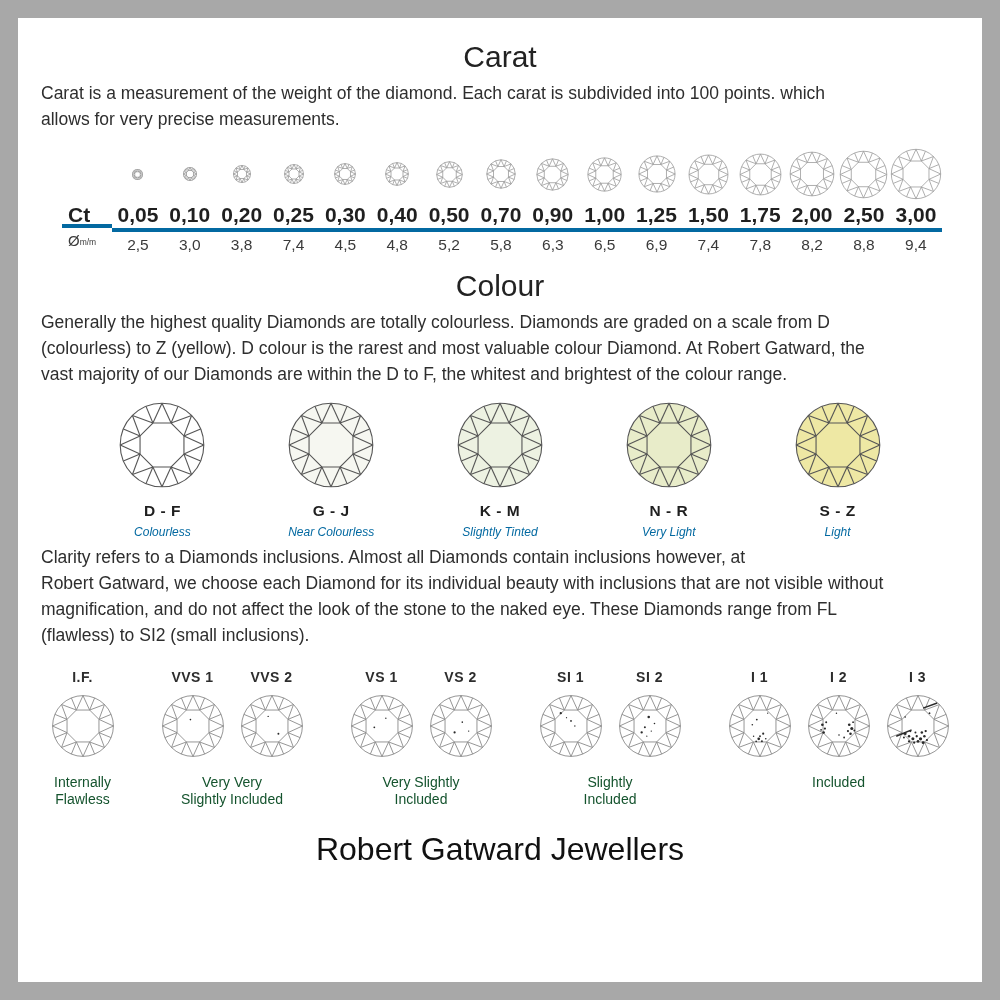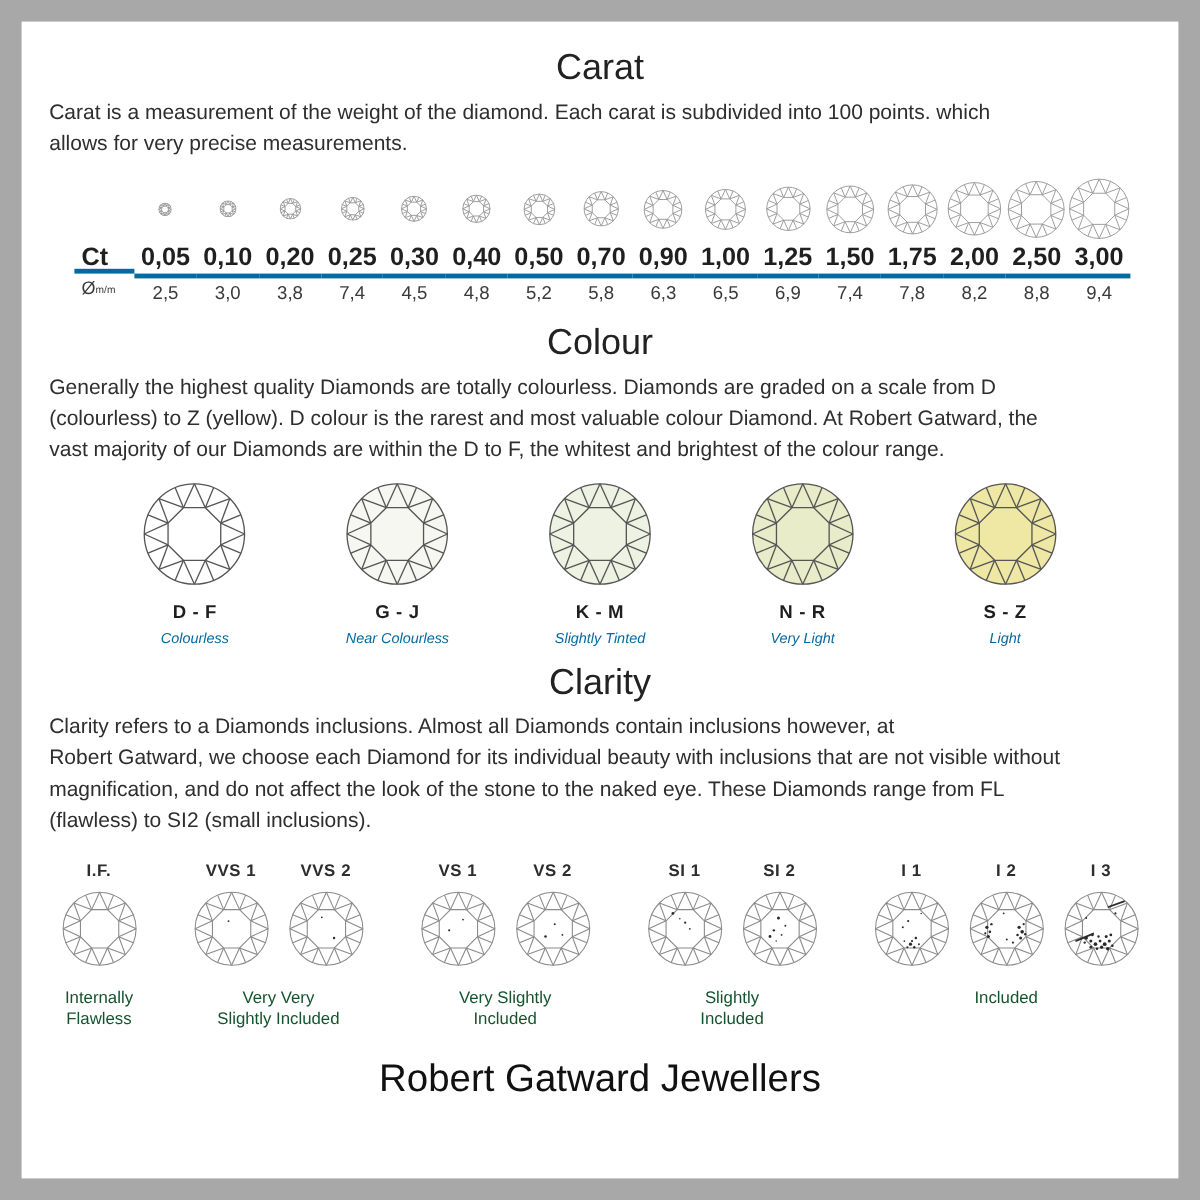--- a/index.html
+++ b/index.html
@@ -823,21 +823,20 @@
               <line x1="83.587572106361" y1="16.412427893638984" x2="60.33245267385743" y2="25.055252622195262" stroke="#555555" stroke-width="1.2500000000000002"></line>
               <line x1="83.587572106361" y1="16.412427893638984" x2="74.94474737780475" y2="39.66754732614258" stroke="#555555" stroke-width="1.2500000000000002"></line>
             </svg>
             <div class="colour-range">S - Z</div>
             <div class="colour-label">Light</div>
           </div>
         </div>
     </section>
 
     <section>
-      <h2 class="h-clarity">Clarity</h2>
       <p class="para">Clarity refers to a Diamonds inclusions. Almost all Diamonds contain inclusions however, at
 Robert Gatward, we choose each Diamond for its individual beauty with inclusions that are not visible without
 magnification, and do not affect the look of the stone to the naked eye. These Diamonds range from FL
 (flawless) to SI2 (small inclusions).</p>
       <div class="clarity-row" id="clarity-row">
           <div class="clar-group">
             <div class="clar-stones">
               <div class="clar-cell">
                 <div class="clar-label">I.F.</div>
                 <div class="clar-stone"><svg viewBox="0 0 100 100" width="64" height="64">

